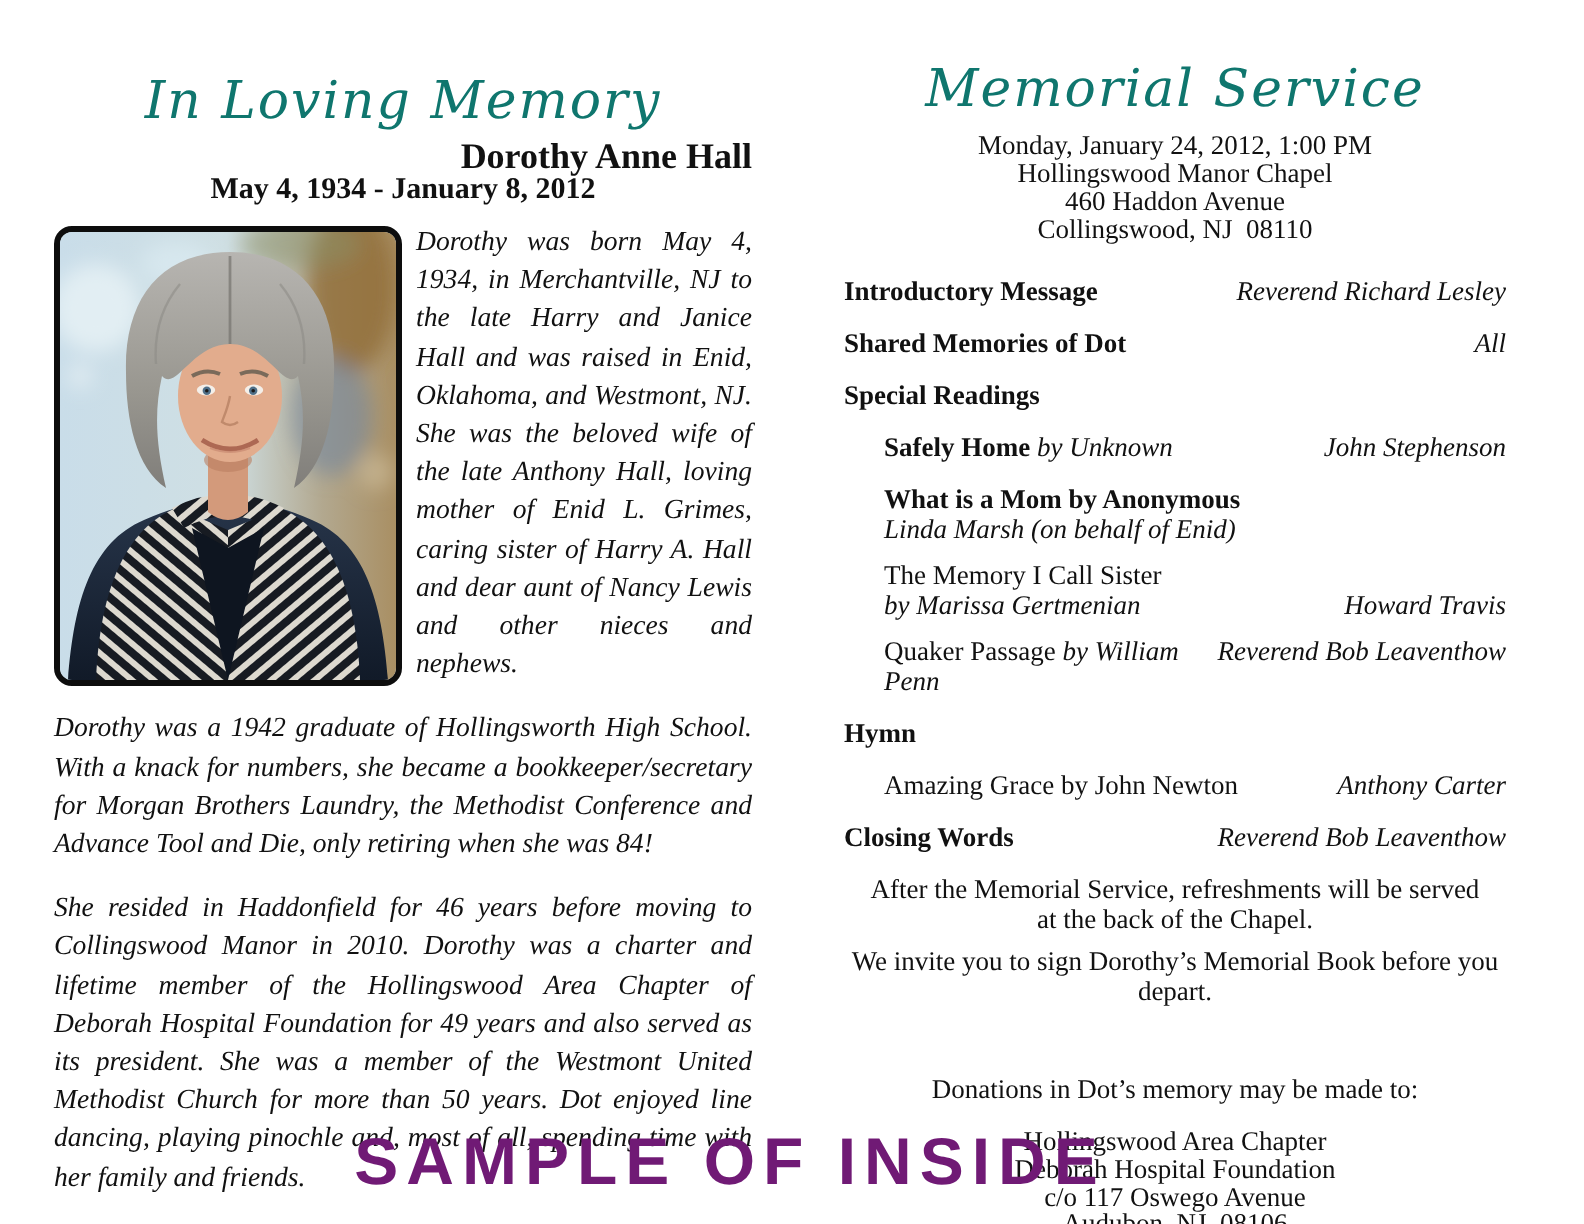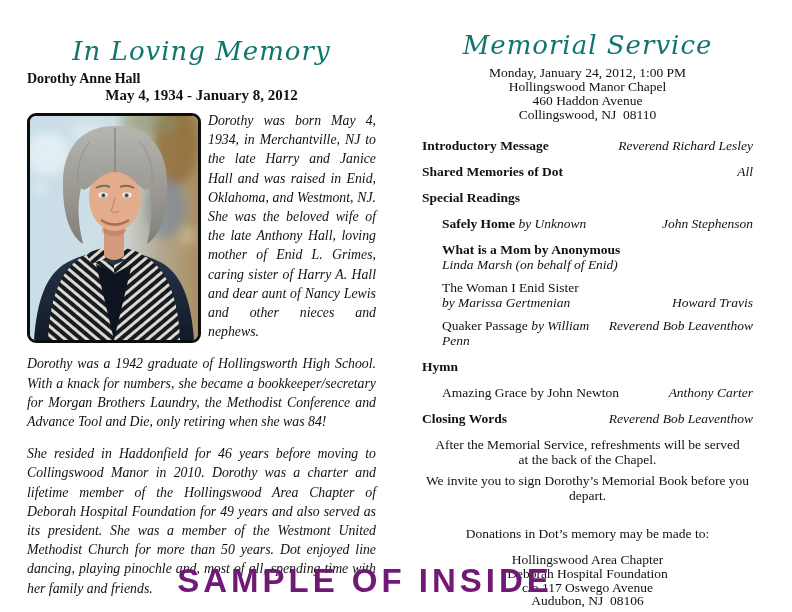--- a/index.html
+++ b/index.html
@@ -8,21 +8,21 @@
     background:#ffffff;color:#111;
     font-family:"Liberation Serif","DejaVu Serif",serif;
   }
   
   .page-left{position:absolute;left:27px;top:36px;width:349px;}
   .script-title{
     font-family:"DejaVu Serif","Liberation Serif",serif;
     font-style:italic;font-size:26px;line-height:30px;
     text-align:center;color:#0f766e;letter-spacing:1px;
   }
-  .pl-name{font-weight:bold;font-size:14px;line-height:17px;text-align:left;margin-top:4px;}
+  .pl-name{font-weight:bold;font-size:18px;line-height:17px;text-align:right;margin-top:4px;}
   .pl-dates{font-weight:bold;font-size:15px;line-height:17px;text-align:center;}
   .bio{margin-top:7px;font-style:italic;font-size:13.8px;line-height:19.2px;text-align:justify;}
   .bio p{margin:0 0 13px 0;}
   .photo-frame{
     float:left;width:174px;height:230px;box-sizing:border-box;
     border:3px solid #0d0d0d;border-radius:9px;overflow:hidden;
     margin:2px 7px 6px 0;background:#c6d9e4;
   }
   .photo-frame svg{display:block;width:100%;height:100%;}
   
@@ -33,21 +33,21 @@
   .p-row.two{margin-bottom:8px;}
   .p-row.end{align-items:flex-end;}
   .p-row.indent{padding-left:20px;}
   .p-left{flex:1;}
   .p-name{font-style:italic;text-align:right;white-space:nowrap;margin-left:8px;}
   .b{font-weight:bold;}
   .i{font-style:italic;}
   .center{text-align:center;}
   .note-block{font-size:13.5px;line-height:15px;}
   .note-sign{margin-top:6px;}
-  .note-donate{margin-top:23px;}
+  .note-donate{margin-top:34px;}
   .addr{margin-top:12px;font-size:13.5px;line-height:13.8px;}
   .pre{white-space:pre-wrap;}
   
   .watermark{
     position:absolute;left:365px;top:562px;transform:translateX(-50%);
     font-family:"Liberation Sans","DejaVu Sans",sans-serif;
     font-weight:bold;font-size:33px;letter-spacing:4px;
     color:#701a75;white-space:nowrap;
   }
 </style>
@@ -171,21 +171,21 @@
       <div class="p-name">John Stephenson</div>
     </div>
     <div class="p-row indent two">
       <div class="p-left">
         <span class="b">What is a Mom by Anonymous</span>
         <div class="i">Linda Marsh (on behalf of Enid)</div>
       </div>
     </div>
     <div class="p-row indent two end">
       <div class="p-left">
-        <span>The Woman I Enid Sister</span>
+        <span>The Memory I Call Sister</span>
         <div class="i">by Marissa Gertmenian</div>
       </div>
       <div class="p-name">Howard Travis</div>
     </div>
     <div class="p-row indent">
       <div class="p-left">
         <span>Quaker Passage</span>
         <span class="i">by William Penn</span>
       </div>
       <div class="p-name">Reverend Bob Leaventhow</div>

